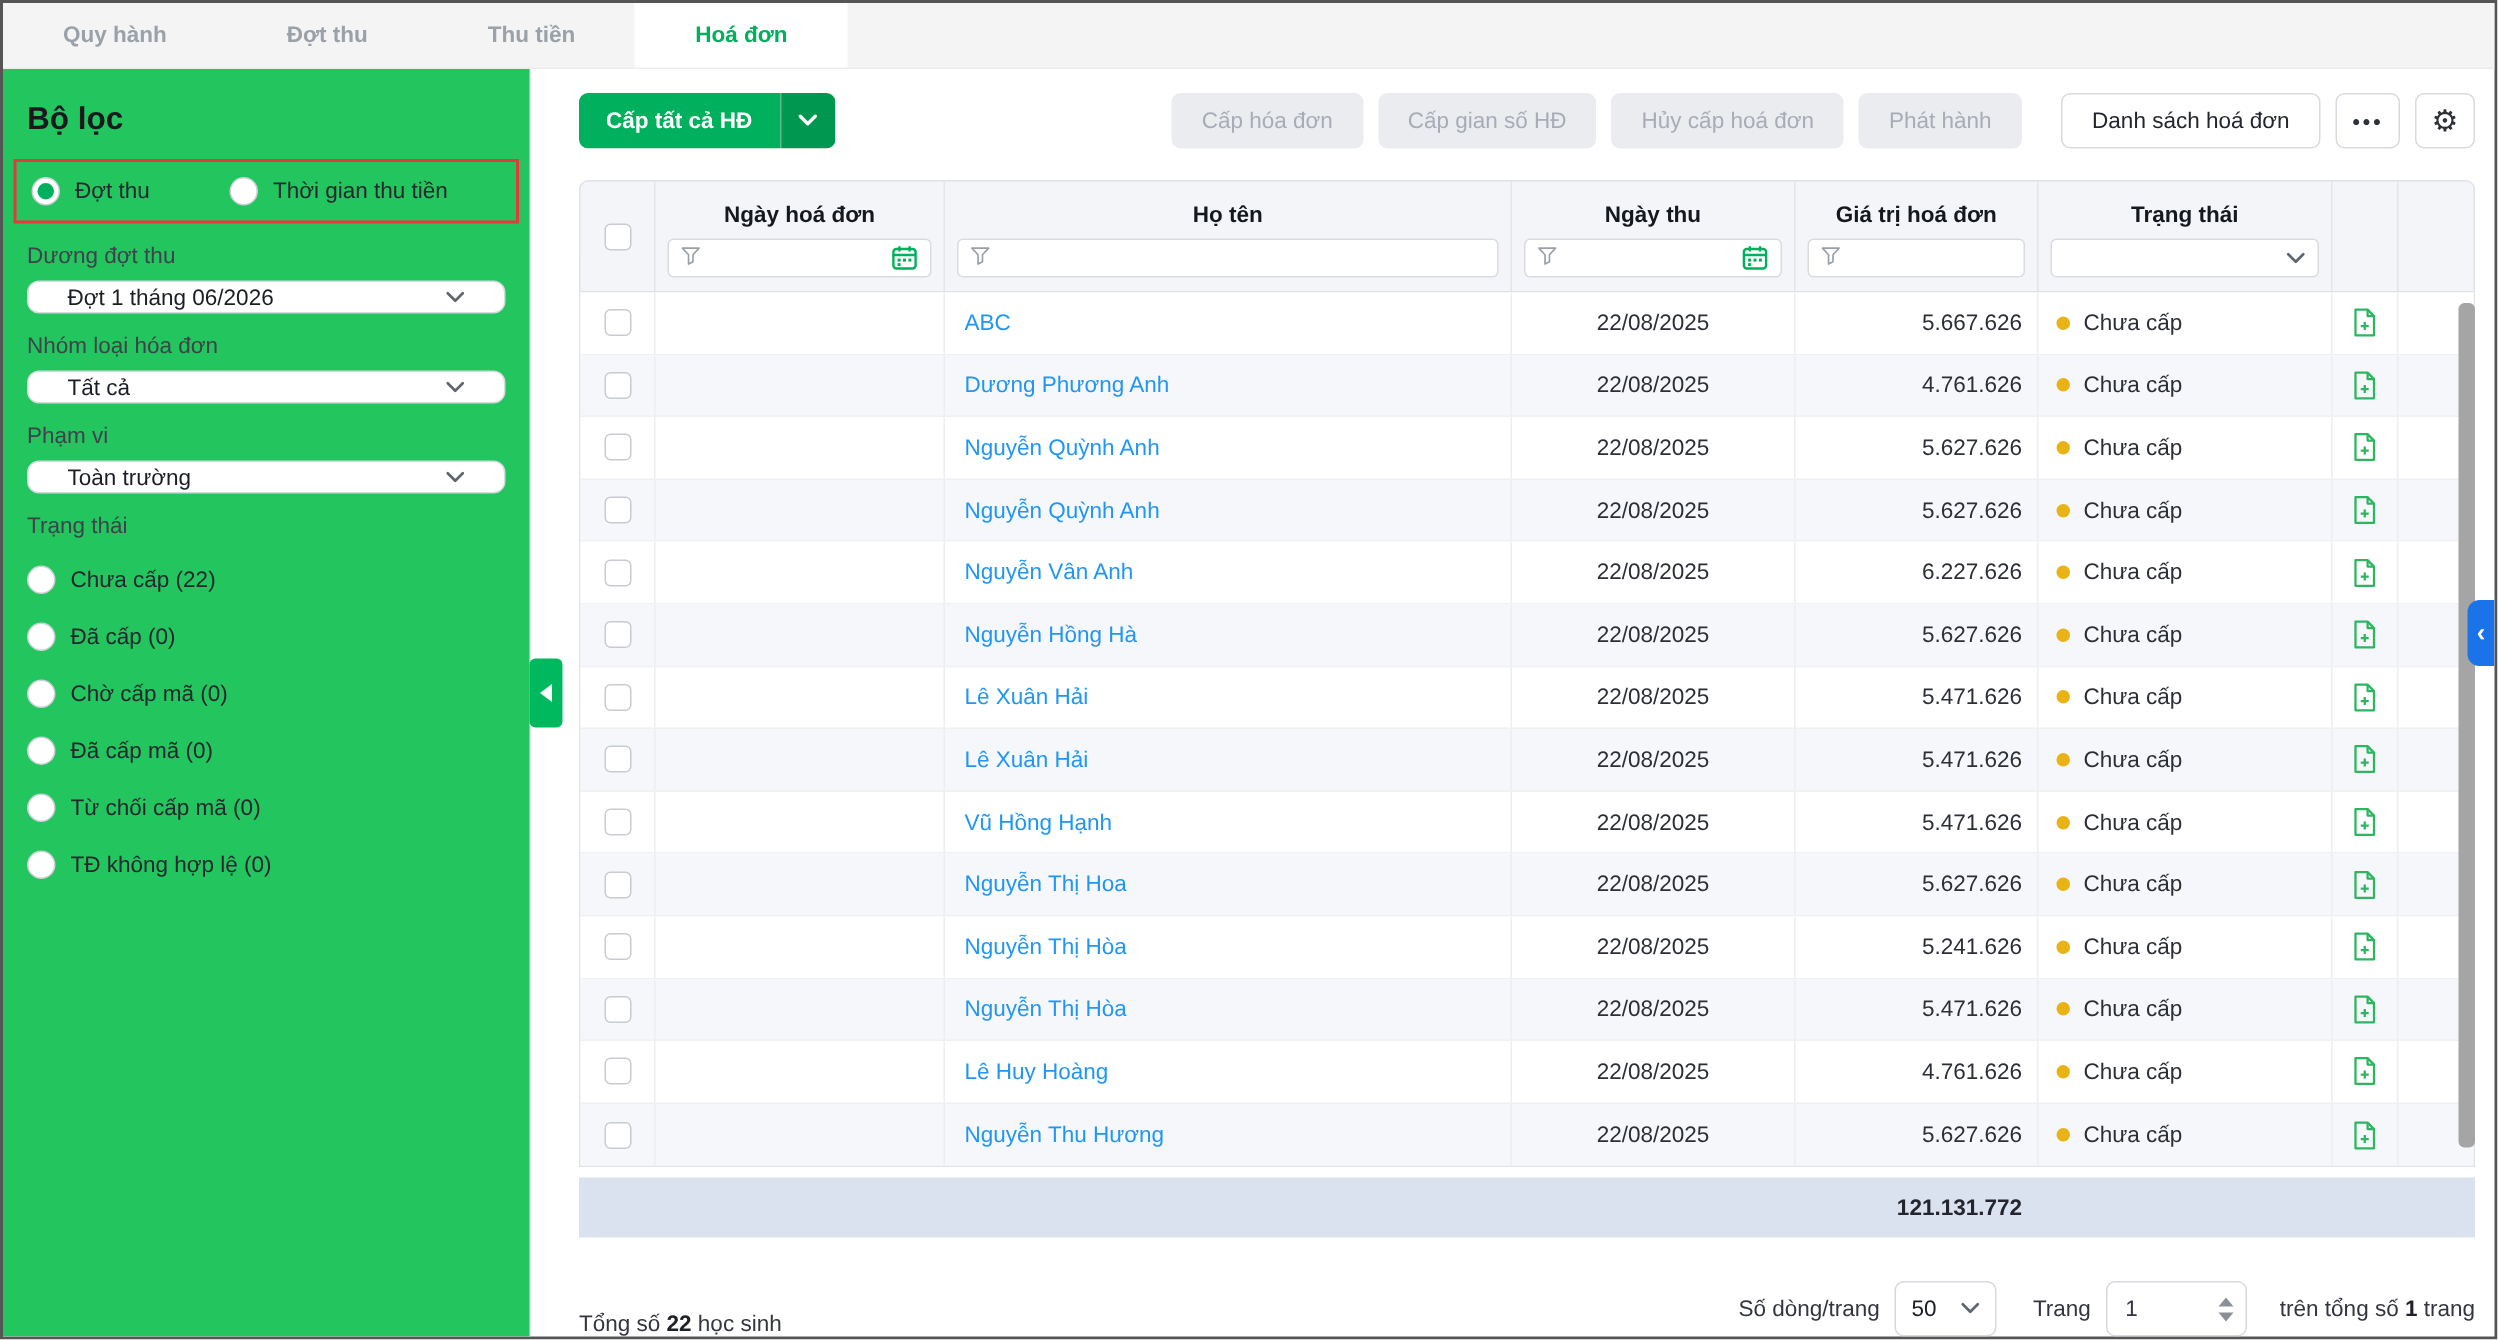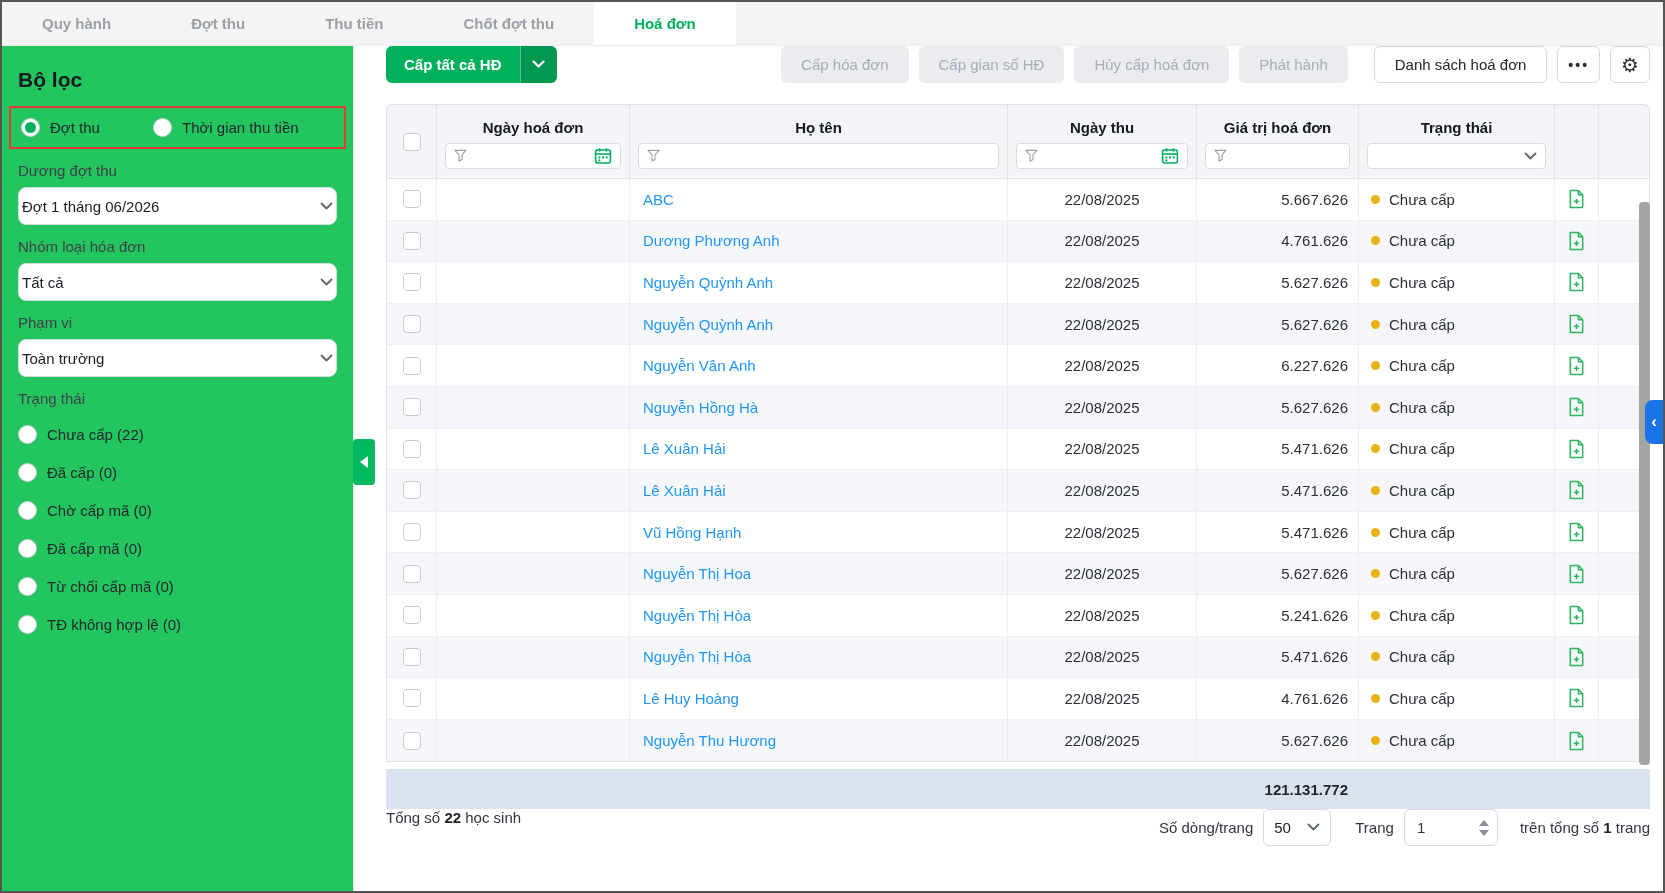--- a/index.html
+++ b/index.html
@@ -17,30 +17,30 @@
   
   .sidebar { width:352px; min-width:352px; border-right:1px solid #e7e8ec; padding:16px 16px 0 16px; background:#22c55e; }
   .sb-title { font-size:21px; font-weight:bold; color:#17191f; margin:6px 0 14px 0; }
   .mode-box { border:2px solid #e5393c; padding:10px 10px; margin:0 -9px 6px -9px; display:flex; align-items:center; }
   .radio { display:flex; align-items:center; gap:10px; cursor:pointer; }
   .mode-box .radio:first-child { width:132px; }
   .rdot { width:19px; height:19px; min-width:19px; border-radius:50%; border:1px solid #cdd0d6; background:#fff; display:flex; align-items:center; justify-content:center; }
   .rdot.sel::after { content:""; width:11px; height:11px; border-radius:50%; background:#00b05c; display:block; }
   .rlabel { color:#24272d; }
   .slabel { margin:13px 0 8px 0; color:#3e424b; }
-  .select { height:38px; border:1px solid #d6d9de; border-radius:8px; background:#fff; display:flex; align-items:center; padding:0 3px; cursor:pointer; }
+  .select { height:22px; border:1px solid #d6d9de; border-radius:8px; background:#fff; display:flex; align-items:center; padding:0 26px; cursor:pointer; }
   .select .sval { color:#1b1e25; }
   .select .chev { margin-left:auto; display:flex; align-items:center; }
   .status-list { margin-top:4px; }
   .status-list .radio { height:38px; }
 
   
   .main { flex:1; display:flex; flex-direction:column; padding:0 13px 0 32px; min-width:0; }
 
-  .toolbar { margin-top:0; height:37px; display:flex; align-items:center; }
+  .toolbar { margin-top:16px; height:37px; display:flex; align-items:center; }
   .gbtn { display:flex; height:37px; border-radius:6px; overflow:hidden; cursor:pointer; }
   .gbtn .gmain { background:#00b05c; color:#fff; font-weight:bold; display:flex; align-items:center; padding:0 18px; }
   .gbtn .garrow { background:#009850; width:37px; display:flex; align-items:center; justify-content:center; border-left:1px solid rgba(255,255,255,.35); }
   .tb-right { margin-left:auto; display:flex; align-items:center; gap:10px; }
   .btn { height:37px; border-radius:6px; border:none; padding:0 20px; font-size:15px; font-family:inherit; display:flex; align-items:center; cursor:pointer; }
   .btn.disabled { background:#ebecef; color:#a7acb6; cursor:default; }
   .btn.ghost { background:#fff; border:1px solid #d7dade; color:#23262c; }
   .btn.iconbtn { padding:0 10px; }
   .btn.listbtn { margin-left:16px; }
   .dots { letter-spacing:2px; font-weight:bold; color:#2e3138; font-size:14px; }
@@ -73,21 +73,21 @@
   .c-status { padding-left:12px; gap:9px; color:#2c2f36; }
   .dot { width:9px; height:9px; border-radius:50%; background:#e9b215; display:inline-block; }
   .c-act { justify-content:center; }
   .c-act svg { cursor:pointer; }
 
   .summary { margin-top:7px; height:40px; background:#dae1ef; }
   .summary .scell { display:flex; align-items:center; }
   .summary .s-amt { justify-content:flex-end; padding-right:10px; font-weight:bold; color:#23262e; }
 
   
-  .tfoot { flex:1; display:flex; align-items:flex-start; color:#33363e; }
+  .tfoot { flex:1; display:flex; align-items:flex-end; color:#33363e; }
   .tfoot b { color:#1e2128; }
   .pager { margin-left:auto; display:flex; align-items:center; gap:10px; }
   .select.small { height:37px; width:68px; border-radius:6px; padding:0 10px; }
   .pagelabel { margin-left:14px; }
   .pagebox { height:37px; width:94px; border:1px solid #d6d9de; border-radius:6px; background:#fff; display:flex; align-items:center; padding:0 8px 0 12px; }
   .pagebox .pval { flex:1; }
   .spin { display:flex; flex-direction:column; gap:4px; align-items:center; cursor:pointer; }
   .spin .up { width:0; height:0; border-left:5px solid transparent; border-right:5px solid transparent; border-bottom:6px solid #8a8f98; }
   .spin .down { width:0; height:0; border-left:5px solid transparent; border-right:5px solid transparent; border-top:6px solid #8a8f98; }
   .totpages { margin-left:12px; }
@@ -100,21 +100,20 @@
 </style>
 </head>
 <body>
 
 <div class="app">
 
   <div class="tabbar">
       <div class="tab">Quy hành</div>
       <div class="tab">Đợt thu</div>
       <div class="tab">Thu tiền</div>
-      <div class="tab">Chốt đợt thu</div>
       <div class="tab active">Hoá đơn</div>
     </div>
 
   <div class="layout">
 
     <div class="sidebar">
       <div class="sb-title">Bộ lọc</div>
       <div class="mode-box">
 
       <div class="radio">

